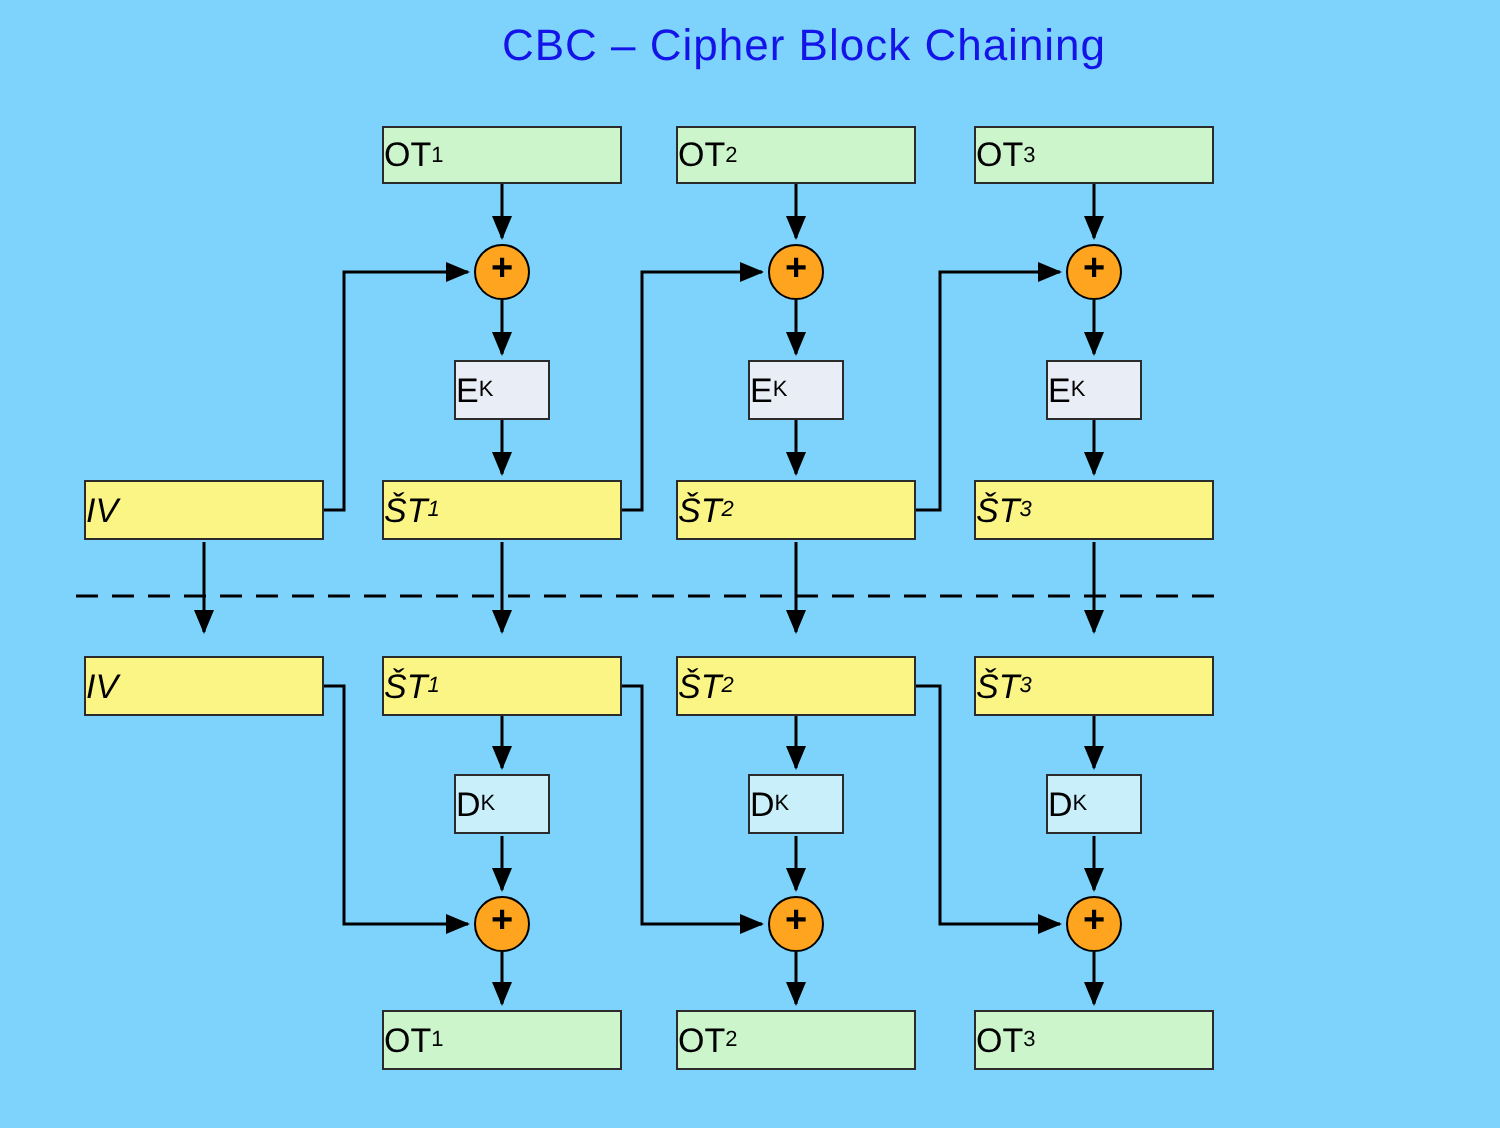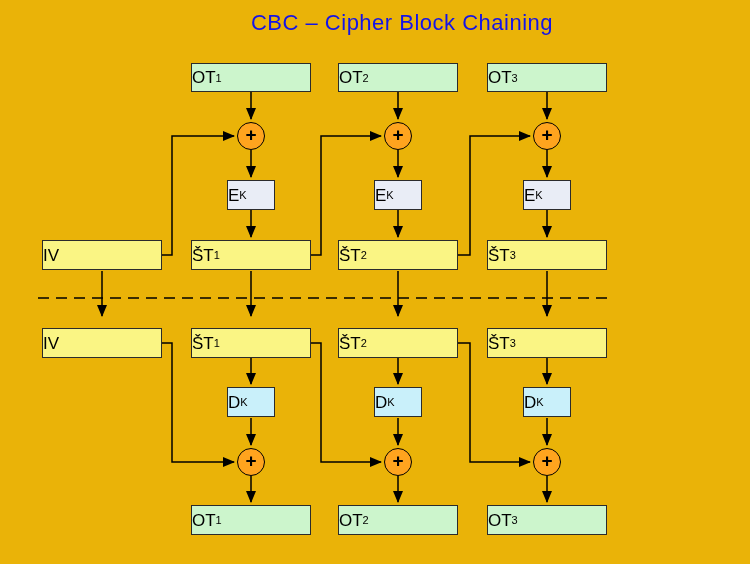--- a/index.html
+++ b/index.html
@@ -1,34 +1,34 @@
 <!DOCTYPE html>
 <html style="--title_color: #1414e8; --plaintext_fill: #ccf5cc; --ciphertext_fill: #faf584; --encrypt_fill: #e9edf6; --decrypt_fill: #c9f0fa; --xor_fill: #ffa41e; --box_border: #2b2b2b; --line_color: #000000;"><head>
 <meta charset="utf-8">
 <style>
   html,body { margin:0; padding:0; background:#ffffff; }
   #stage {
-    position:relative; width:750px; height:564px; background:#eab308;
+    position:relative; width:750px; height:564px; background:#7dd3fc;
     font-family:"Liberation Sans", sans-serif; overflow:hidden;
   }
   .title {
     position:absolute; left:27px; top:10px; width:750px;
     text-align:center; font-size:22px; color:var(--title_color,#1414e8);
     letter-spacing:0.5px;
   }
   svg.wires { position:absolute; left:0; top:0; }
   .box {
     position:absolute; box-sizing:border-box;
     border:1.5px solid var(--box_border,#2b2b2b);
     display:flex; align-items:center; justify-content:flex-start;
     font-size:17px; color:#000; line-height:1;
   }
   .w120 { width:120px; height:30px; }
   .ot  { width:120px; height:29px; background:var(--plaintext_fill,#ccf5cc); }
-  .iv, .st { background:var(--ciphertext_fill,#faf584); }
+  .iv, .st { background:var(--ciphertext_fill,#faf584);font-style:italic; }
   .ek  { width:48px; height:30px; background:var(--encrypt_fill,#e9edf6); }
   .dk  { width:48px; height:30px; background:var(--decrypt_fill,#c9f0fa); }
   .xor {
     position:absolute; box-sizing:border-box; width:28px; height:28px;
     border-radius:50%; background:var(--xor_fill,#ffa41e);
     border:1.6px solid #000; display:flex; align-items:center; justify-content:center;
     font-size:19px; font-weight:bold; color:#000; padding-bottom:2px;
   }
   .box sub { font-size:11px; line-height:0; vertical-align:-4px; }
 </style>

